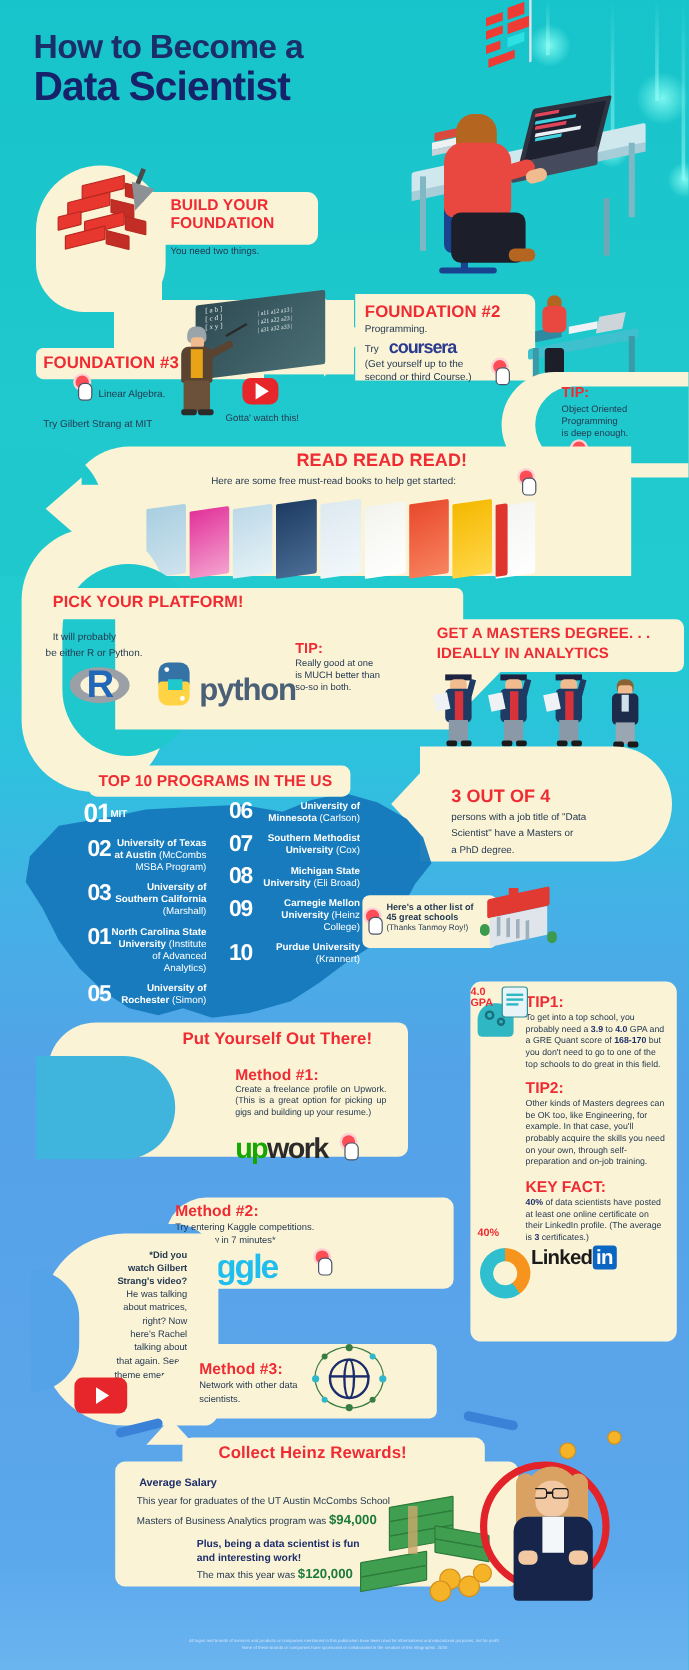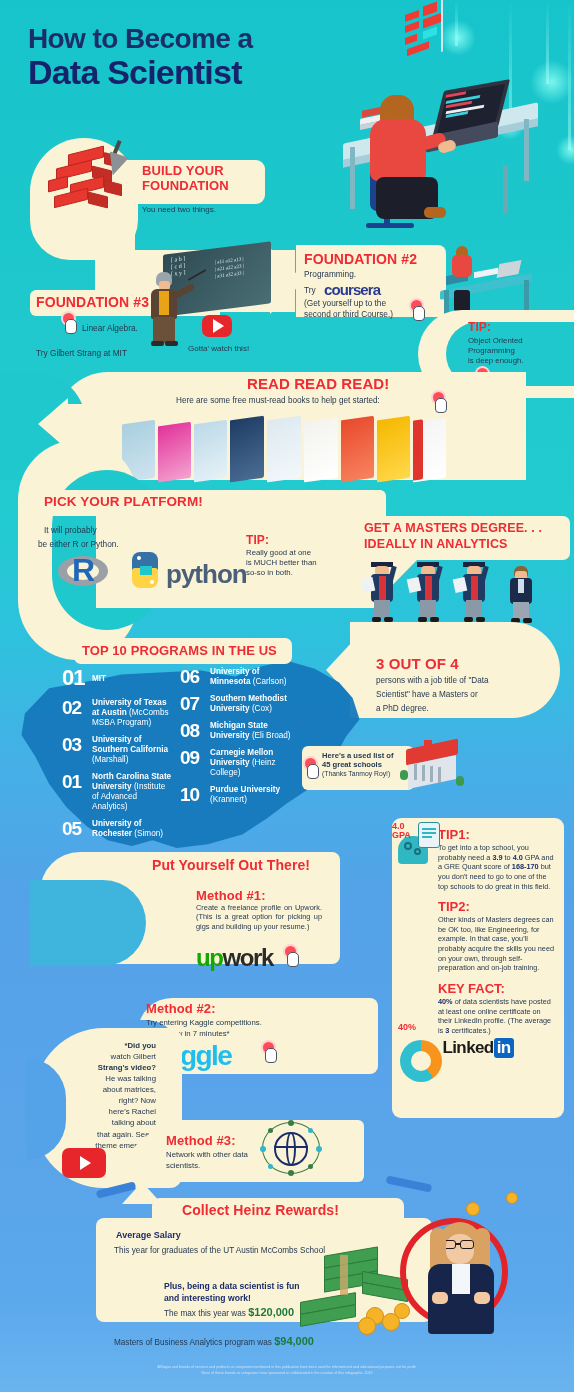--- a/index.html
+++ b/index.html
@@ -88,21 +88,21 @@
     position:absolute; left:18px; top:655px; width:345px; height:195px;
     background:#1578bb; opacity:.95;
     clip-path: polygon(
       2% 30%, 9% 17%, 22% 13%, 30% 10%, 41% 9%, 53% 8%, 63% 11%, 70% 6%,
       78% 3%, 86% 7%, 93% 14%, 97% 22%, 99% 33%, 95% 42%, 92% 52%, 88% 60%,
       84% 69%, 78% 76%, 72% 84%, 65% 92%, 55% 97%, 46% 99%, 39% 95%,
       33% 98%, 26% 95%, 20% 88%, 14% 78%, 9% 66%, 5% 52%, 1% 41%);
   }
 
   
-  .rank-row { display:flex; align-items:flex-start; margin-bottom:7px; }
+  .rank-row { display:flex; align-items:flex-start; margin-bottom:7px;text-align:right; }
   .rank-num {
     font-size:19px; font-weight:bold; color:#ffffff; line-height:1;
     width:30px; flex:none; letter-spacing:-1px;
   }
   .rank-txt { font-size:8.2px; color:#ffffff; line-height:1.22; font-weight:bold; }
   .rank-txt .paren { font-weight:normal; }
 
   
   #tips-card {
     position:absolute; left:392px; top:818px; width:172px; height:300px;
@@ -486,21 +486,21 @@
       </div>
     </div>
   </div>
 
   <div class="panel" style="left:302px;top:746px;width:112px;height:44px;border-radius:6px;"></div>
   <div class="cursor" style="left:304px;top:758px;">
     <div class="ring"></div>
       <div class="hand"></div>
   </div>
   <div style="position:absolute;left:322px;top:751px;width:92px;">
-    <div class="body-txt" style="font-size:7.6px;font-weight:bold;">Here's a used list of</div>
+    <div class="body-txt" style="font-size:7.6px;font-weight:bold;">Here's a other list of</div>
     <div class="body-txt" style="font-size:7.6px;font-weight:bold;">45 great schools</div>
     <div class="body-txt" style="font-size:6.8px;">(Thanks Tanmoy Roy!)</div>
   </div>
 
   <div class="ill" style="left:400px;top:742px;width:64px;height:50px;">
     <div style="position:absolute;left:6px;top:2px;width:52px;height:16px;background:#e03a33;transform:skewY(-12deg);border-radius:2px;"></div>
     <div style="position:absolute;left:24px;top:-2px;width:8px;height:8px;background:#e03a33;"></div>
     <div style="position:absolute;left:8px;top:18px;width:48px;height:24px;background:#dfe5ea;transform:skewY(-12deg);"></div>
     <div style="position:absolute;left:14px;top:22px;width:3px;height:16px;background:#9fb0bd;transform:skewY(-12deg);"></div>
     <div style="position:absolute;left:22px;top:23px;width:3px;height:16px;background:#9fb0bd;transform:skewY(-12deg);"></div>
@@ -535,21 +535,21 @@
   <div class="cursor" style="left:262px;top:1042px;">
     <div class="ring"></div>
       <div class="hand"></div>
   </div>
 
   <div class="ribbon" style="left:34px;top:1028px;width:148px;height:160px;border-radius:70px 12px 12px 70px;"></div>
   <div class="bluecut" style="left:26px;top:1058px;width:40px;height:102px;border-radius:0 40px 40px 0;background:#54a2e8;"></div>
 
   <div style="position:absolute;left:56px;top:1040px;width:100px;text-align:right;color:#243a52;font-size:7.8px;line-height:1.42;">
     <div style="font-weight:bold;">*Did you</div>
-    <div style="font-weight:normal;">watch Gilbert</div>
+    <div style="font-weight:bold;">watch Gilbert</div>
     <div style="font-weight:bold;">Strang's video?</div>
     <div>He was talking</div>
     <div>about matrices,</div>
     <div>right? Now</div>
     <div>here's Rachel</div>
     <div>talking about</div>
     <div>that again. See a</div>
     <div>theme emerging?</div>
   </div>
   <div class="yt" style="left:62px;top:1148px;width:44px;height:30px;"></div>
@@ -617,21 +617,21 @@
   <div style="position:absolute;left:398px;top:1022px;color:#ef2b33;font-size:9px;font-weight:bold;">40%</div>
 
   <div class="ribbon" style="left:122px;top:1182px;width:0;height:0;background:transparent;
               border-left:20px solid transparent;border-right:20px solid transparent;border-bottom:22px solid #fbf3d5;"></div>
   <div class="panel" style="left:152px;top:1198px;width:252px;height:26px;border-radius:8px 8px 0 0;"></div>
   <div class="panel" style="left:96px;top:1218px;width:336px;height:104px;border-radius:8px;"></div>
 
   <div class="hdr-red" style="position:absolute;left:182px;top:1202px;font-size:14px;">Collect Heinz Rewards!</div>
   <div style="position:absolute;left:116px;top:1230px;font-size:9px;font-weight:bold;color:#1b2d6b;">Average Salary</div>
   <div class="body-txt" style="position:absolute;left:114px;top:1246px;font-size:8.2px;">This year for graduates of the UT Austin McCombs School</div>
-  <div style="position:absolute;left:114px;top:1335px;font-size:8.2px;color:#243a52;">
+  <div style="position:absolute;left:114px;top:1261px;font-size:8.2px;color:#243a52;">
     <span>Masters of Business Analytics program was </span><b style="color:#1b7a3c;font-size:11px;">$94,000</b>
   </div>
   <div style="position:absolute;left:164px;top:1281px;font-size:8.6px;font-weight:bold;color:#1b2d6b;">Plus, being a data scientist is fun</div>
   <div style="position:absolute;left:164px;top:1293px;font-size:8.6px;font-weight:bold;color:#1b2d6b;">and interesting work!</div>
   <div style="position:absolute;left:164px;top:1306px;font-size:8.2px;color:#243a52;">
     <span>The max this year was </span><b style="color:#1b7a3c;font-size:11px;">$120,000</b>
   </div>
 
   <div class="ill" style="left:300px;top:1245px;width:110px;height:90px;">
     <div class="bill" style="left:24px;top:6px;width:54px;height:13px;transform:skewY(-10deg);"></div>

